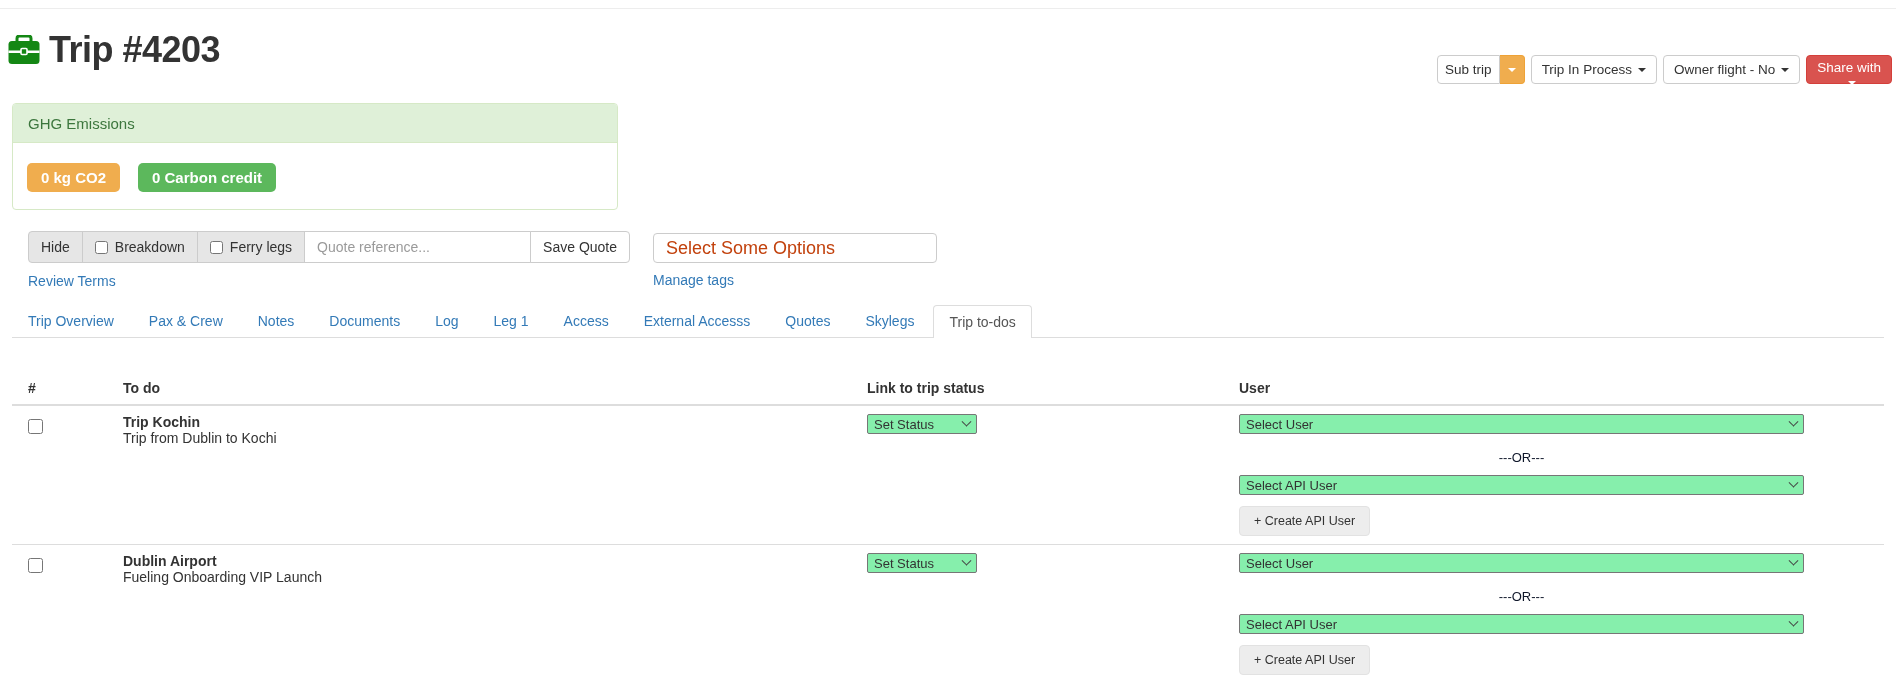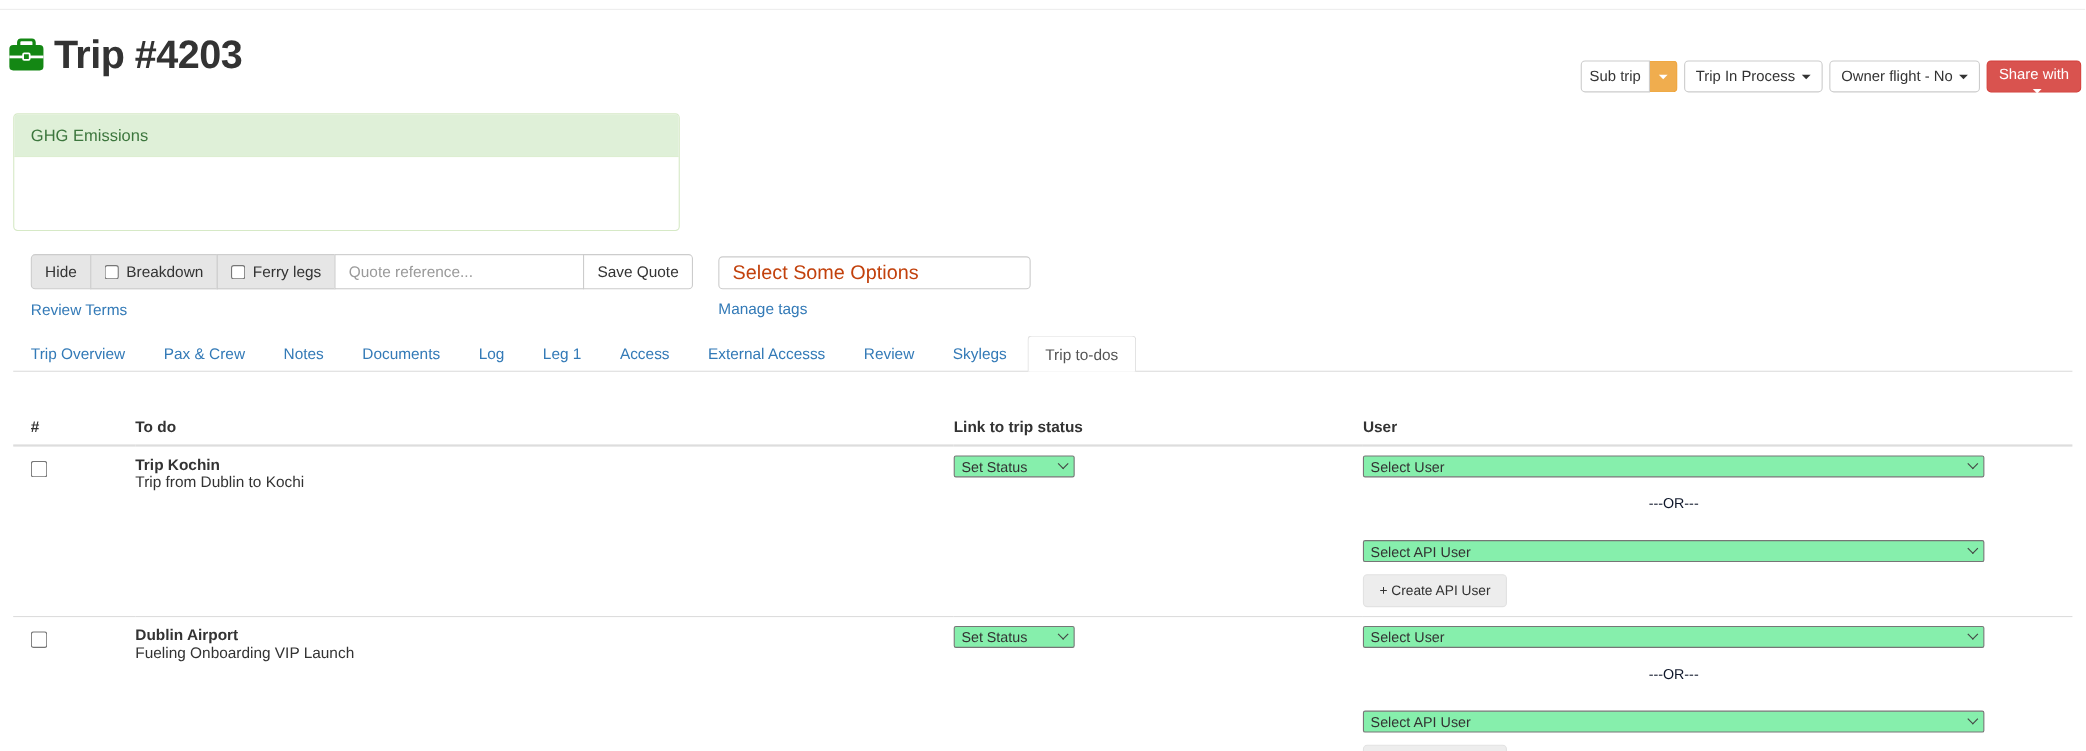--- a/index.html
+++ b/index.html
@@ -76,21 +76,21 @@
   .todo-desc  { font-size:14px; line-height:16px; margin-top:0; }
 
   .fselect { height:20px; background:#86efac; border:1px solid #767676; border-radius:2px; display:flex;
              align-items:center; justify-content:space-between; padding:0 6px; font-size:13px; color:#333;
              cursor:pointer; overflow:hidden; white-space:nowrap; }
   .chev { width:7px; height:7px; border-right:1.5px solid #444; border-bottom:1.5px solid #444;
           transform:rotate(45deg) translate(-2px,-2px); flex:0 0 auto; margin-left:8px; }
   .status-select { width:110px; }
   .user-stack { width:calc(100% - 72px); }
   .or-sep { margin-top:16px; text-align:center; font-size:13px; font-weight:400; color:#0f172a; }
-  .api-select { margin-top:26px; }
+  .api-select { margin-top:10px; }
   .create-api-btn { margin-top:11px; height:30px; padding:0 14px; background:#ededed; border:1px solid #e2e2e2;
                     border-radius:4px; font-size:12.5px; color:#333; cursor:pointer;
                     font-family:"Liberation Sans", sans-serif; }
 </style>
 </head>
 <body>
 
 <div class="stage">
   <div class="top-hairline"></div>
 
@@ -125,20 +125,24 @@
         <path d="M9.2 1.6h5.2v5.2" fill="none" stroke="#fff" stroke-width="1.8" stroke-linejoin="round"></path>
         <path d="M14 2.2 8.6 7.6" fill="none" stroke="#fff" stroke-width="1.8" stroke-linecap="round"></path>
       </svg>
       <span>Share with</span>
       <span class="caret-down"></span>
     </button>
   </div>
 
   <div class="ghg-panel">
     <div class="ghg-head">GHG Emissions</div>
+    <div class="ghg-body">
+      <span class="badge-pill badge-co2">0 kg CO2</span>
+      <span class="badge-pill badge-credit">0 Carbon credit</span>
+    </div>
   </div>
 
   <div class="quote-bar">
     <button class="seg">Hide</button>
     <label class="seg">
       <input type="checkbox" style="">
       <span>Breakdown</span>
     </label>
     <label class="seg">
       <input type="checkbox" style="">
@@ -154,21 +158,21 @@
 
   <div class="tabs">
     <a class="tab">Trip Overview</a>
     <a class="tab">Pax &amp; Crew</a>
     <a class="tab">Notes</a>
     <a class="tab">Documents</a>
     <a class="tab">Log</a>
     <a class="tab">Leg 1</a>
     <a class="tab">Access</a>
     <a class="tab">External Accesss</a>
-    <a class="tab">Review</a>
+    <a class="tab">Quotes</a>
     <a class="tab">Skylegs</a>
     <a class="tab active">Trip to-dos</a>
   </div>
 
   <table class="todo-table">
     <colgroup>
         <col style="width:111px">
         <col style="width:744px">
         <col style="width:372px">
         <col style="width:645px">

